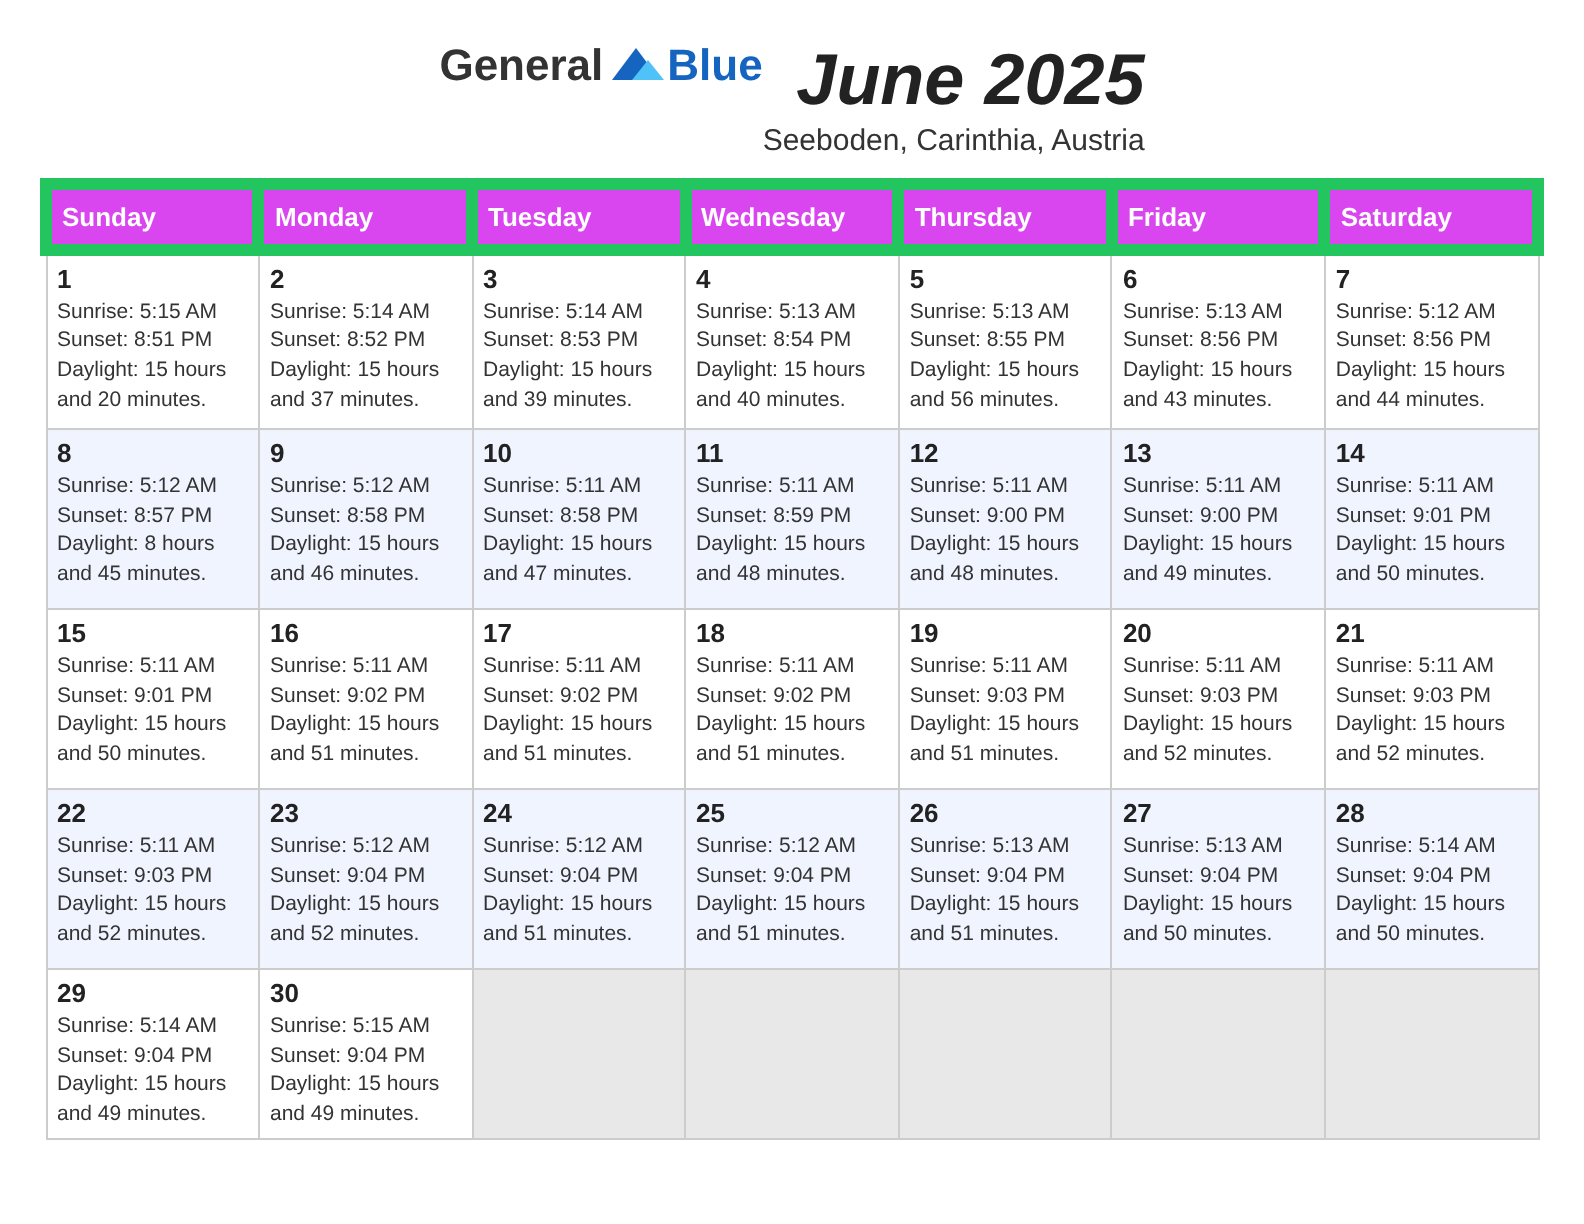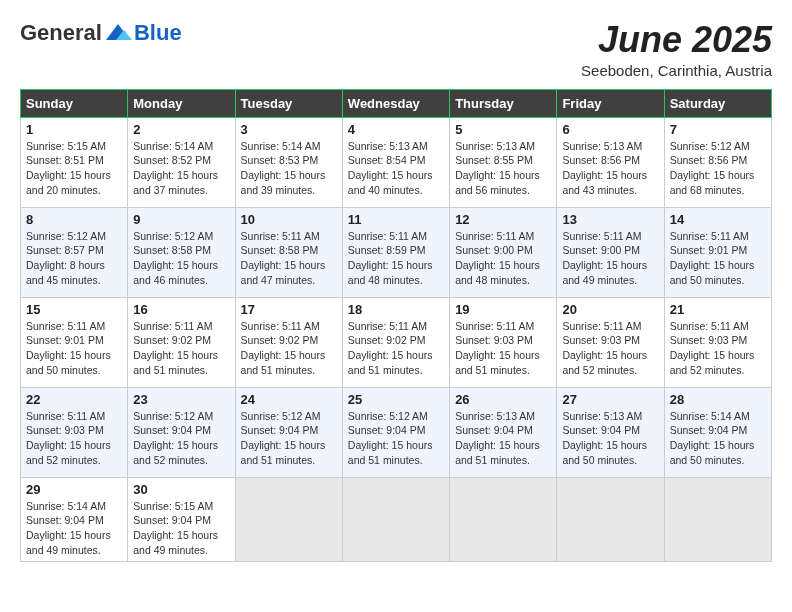--- a/index.html
+++ b/index.html
@@ -5,21 +5,21 @@
     * { box-sizing: border-box; margin: 0; padding: 0; }
     body {
       font-family: Arial, sans-serif;
       background: #fff;
       width: 792px;
       min-height: 612px;
       padding: 20px;
     }
     .header {
       display: flex;
-      justify-content: space-between;
+      justify-content: center;
       align-items: flex-start;
       margin-bottom: 10px;
     }
     .logo {
       display: flex;
       flex-direction: column;
       align-items: flex-start;
     }
     .logo-text {
       display: flex;
@@ -50,27 +50,27 @@
       font-size: 15px;
       color: #333;
       margin-top: 2px;
     }
     .calendar {
       width: 100%;
       border-collapse: collapse;
       font-size: 11px;
     }
     .calendar th {
-      background: #404040;
+      background: #d946ef;
       color: #fff;
       text-align: left;
       padding: 6px 5px;
       font-size: 13px;
       font-weight: bold;
-      border: 1px solid #22c55e;
+      border: 6px solid #22c55e;
     }
     .calendar td {
       border: 1px solid #ccc;
       vertical-align: top;
       padding: 4px 5px;
       width: 107px;
       height: 90px;
       background: #fff;
     }
     .calendar tr:nth-child(even) td {
@@ -176,21 +176,21 @@
           <span>Sunrise: 5:13 AM</span><br>
           <span>Sunset: 8:56 PM</span><br>
           <span>Daylight: 15 hours and 43 minutes.</span>
         </div>
       </td>
         <td>
         <span class="day-num">7</span>
         <div class="day-info">
           <span>Sunrise: 5:12 AM</span><br>
           <span>Sunset: 8:56 PM</span><br>
-          <span>Daylight: 15 hours and 68 minutes.</span>
+          <span>Daylight: 15 hours and 44 minutes.</span>
         </div>
       </td>
       </tr>
       <tr>
         <td>
         <span class="day-num">8</span>
         <div class="day-info">
           <span>Sunrise: 5:12 AM</span><br>
           <span>Sunset: 8:57 PM</span><br>
           <span>Daylight: 8 hours and 45 minutes.</span>

